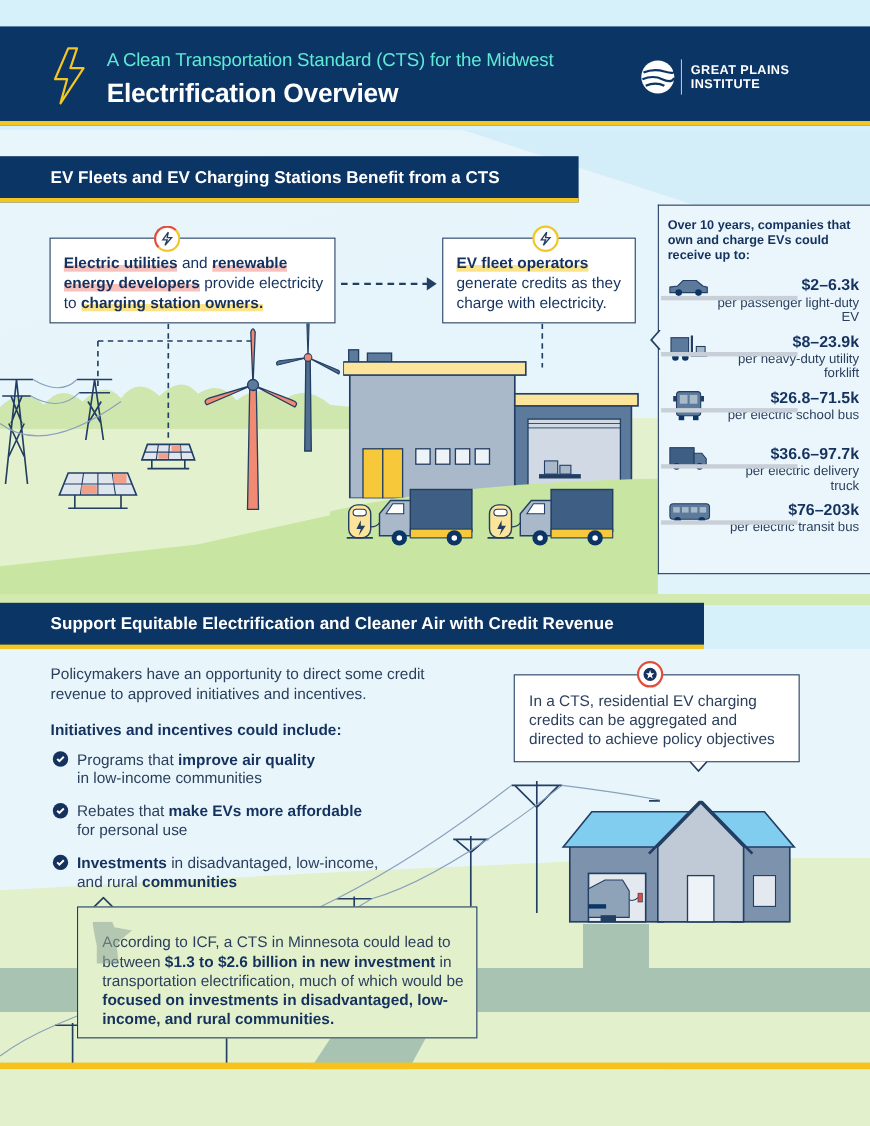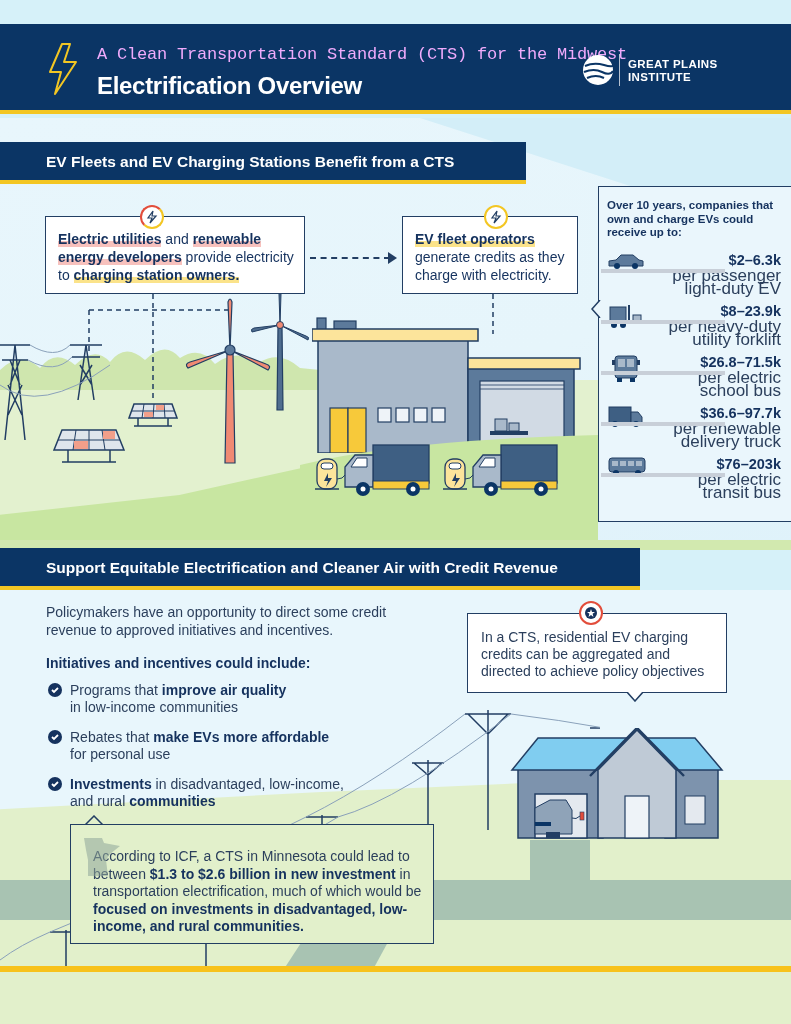--- a/index.html
+++ b/index.html
@@ -3,21 +3,21 @@
 <meta charset="utf-8">
 <style>
   * { box-sizing: border-box; margin: 0; padding: 0; }
   body { width: 791px; height: 1024px; overflow: hidden; background: #e2f0cb; font-family: "Liberation Sans", sans-serif; color: #15325e; }
   .page { position: relative; width: 791px; height: 1024px; background: #d6f1f9; overflow: hidden; }
   .abs { position: absolute; }
 
   
   .header { left: 0; top: 24px; width: 791px; height: 90px; background: #0b3565; border-bottom: 4px solid #f3c623; }
   .header .bolt { left: 46px; top: 18px; }
-  .header .subtitle { left: 97px; top: 21px; color: #f0abfc; font-size: 17px; letter-spacing: -0.2px; font-family: Liberation Mono, monospace; }
+  .header .subtitle { left: 97px; top: 21px; color: #5eead4; font-size: 17px; letter-spacing: -0.2px; }
   .header .title { left: 97px; top: 48px; color: #fff; font-size: 24px; font-weight: bold; letter-spacing: -0.3px; }
   .logo { left: 582px; top: 28px; }
   .logo .divider { position: absolute; left: 37px; top: 2px; width: 1px; height: 32px; background: #fff; opacity: 0.7; }
   .logo .name { position: absolute; left: 46px; top: 6px; color: #fff; font-size: 11.5px; font-weight: bold; letter-spacing: 0.4px; line-height: 13px; white-space: nowrap; }
 
   
   .sky1 { left: 0; top: 118px; width: 791px; height: 430px; background: linear-gradient(160deg, #e8f6fc 0%, #e6f5fb 60%, #dff2fa 100%); }
   .sky1-shade { left: 420px; top: 118px; width: 371px; height: 120px; background: #d3eef8; clip-path: polygon(0 0,100% 0,100% 100%); }
 
   .banner { background: #0b3565; color: #fff; font-weight: bold; border-bottom: 4px solid #f3c623; }
@@ -36,21 +36,21 @@
   .arrow-dash { left: 310px; top: 257px; width: 80px; border-top: 2px dashed #223e63; }
   .arrow-head { left: 388px; top: 252px; width: 0; height: 0; border-left: 9px solid #223e63; border-top: 6px solid transparent; border-bottom: 6px solid transparent; }
 
   
   .credits { left: 598px; top: 186px; width: 193px; height: 336px; background: #eaf6fc; border: 1.5px solid #223e63; border-right: none; padding: 12px 10px 0 8px; }
   .credits .intro { font-size: 11.5px; font-weight: bold; line-height: 13.5px; margin-bottom: 12px; }
   .credit-row { position: relative; height: 51px; padding-left: 45px; text-align: right; }
   .credit-row .ico { position: absolute; left: 0; top: 0; }
   .credit-row .uline { position: absolute; left: -6px; top: 17px; width: 124px; height: 4px; background: #c8cfd8; }
   .credit-row .amt { position: relative; font-size: 14.5px; font-weight: bold; line-height: 17px; }
-  .credit-row .desc { font-size: 17px; line-height: 13.5px; color: #2b3f5c; }
+  .credit-row .desc { font-size: 12px; line-height: 13.5px; color: #2b3f5c; }
   .credits-pointer { left: 590px; top: 300px; width: 14px; height: 18px; }
 
   
   .ground1 { left: 0; top: 380px; width: 598px; height: 170px; background: #e3f1cf; }
   .ground1b { left: 0; top: 440px; width: 598px; height: 110px; background: #c8e6a1; clip-path: polygon(0 68%, 30% 50%, 55% 20%, 75% 5%, 100% 0, 100% 100%, 0 100%); }
 
   
   .sky2 { left: 0; top: 590px; width: 791px; height: 380px; background: #e8f6fc; }
   .ground2 { left: 0; top: 780px; width: 791px; height: 244px; background: #e2f0cb; clip-path: polygon(0 12%, 40% 5%, 75% 0, 100% 0, 100% 100%, 0 100%); }
   .ground2-top { left: 0; top: 540px; width: 791px; height: 10px; background: #d2e9af; }
@@ -287,21 +287,21 @@
     </div>
     <div class="credit-row">
       <svg class="ico" width="38" height="24" viewBox="0 0 38 24">
         <rect x="2" y="2" width="22" height="16" fill="#3e5f83" stroke="#223e63"></rect>
         <path d="M24 18 L24 7 L31 7 L35 12 L35 18 Z" fill="#5c7a9b" stroke="#223e63"></path>
         <circle cx="8" cy="19" r="3" fill="#0b3565"></circle>
           <circle cx="29" cy="19" r="3" fill="#0b3565"></circle>
       </svg>
       <div class="uline"></div>
       <div class="amt">$36.6–97.7k</div>
-      <div class="desc">per renewable delivery truck</div>
+      <div class="desc">per electric delivery truck</div>
     </div>
     <div class="credit-row">
       <svg class="ico" width="40" height="22" viewBox="0 0 40 22">
         <rect x="2" y="2" width="36" height="14" rx="3" fill="#5c7a9b" stroke="#223e63"></rect>
         <rect x="5" y="5" width="6" height="5" fill="#a9b9ca"></rect>
           <rect x="13" y="5" width="6" height="5" fill="#a9b9ca"></rect>
         <rect x="21" y="5" width="6" height="5" fill="#a9b9ca"></rect>
           <rect x="29" y="5" width="6" height="5" fill="#a9b9ca"></rect>
         <circle cx="9" cy="17" r="3" fill="#0b3565"></circle>
           <circle cx="31" cy="17" r="3" fill="#0b3565"></circle>

